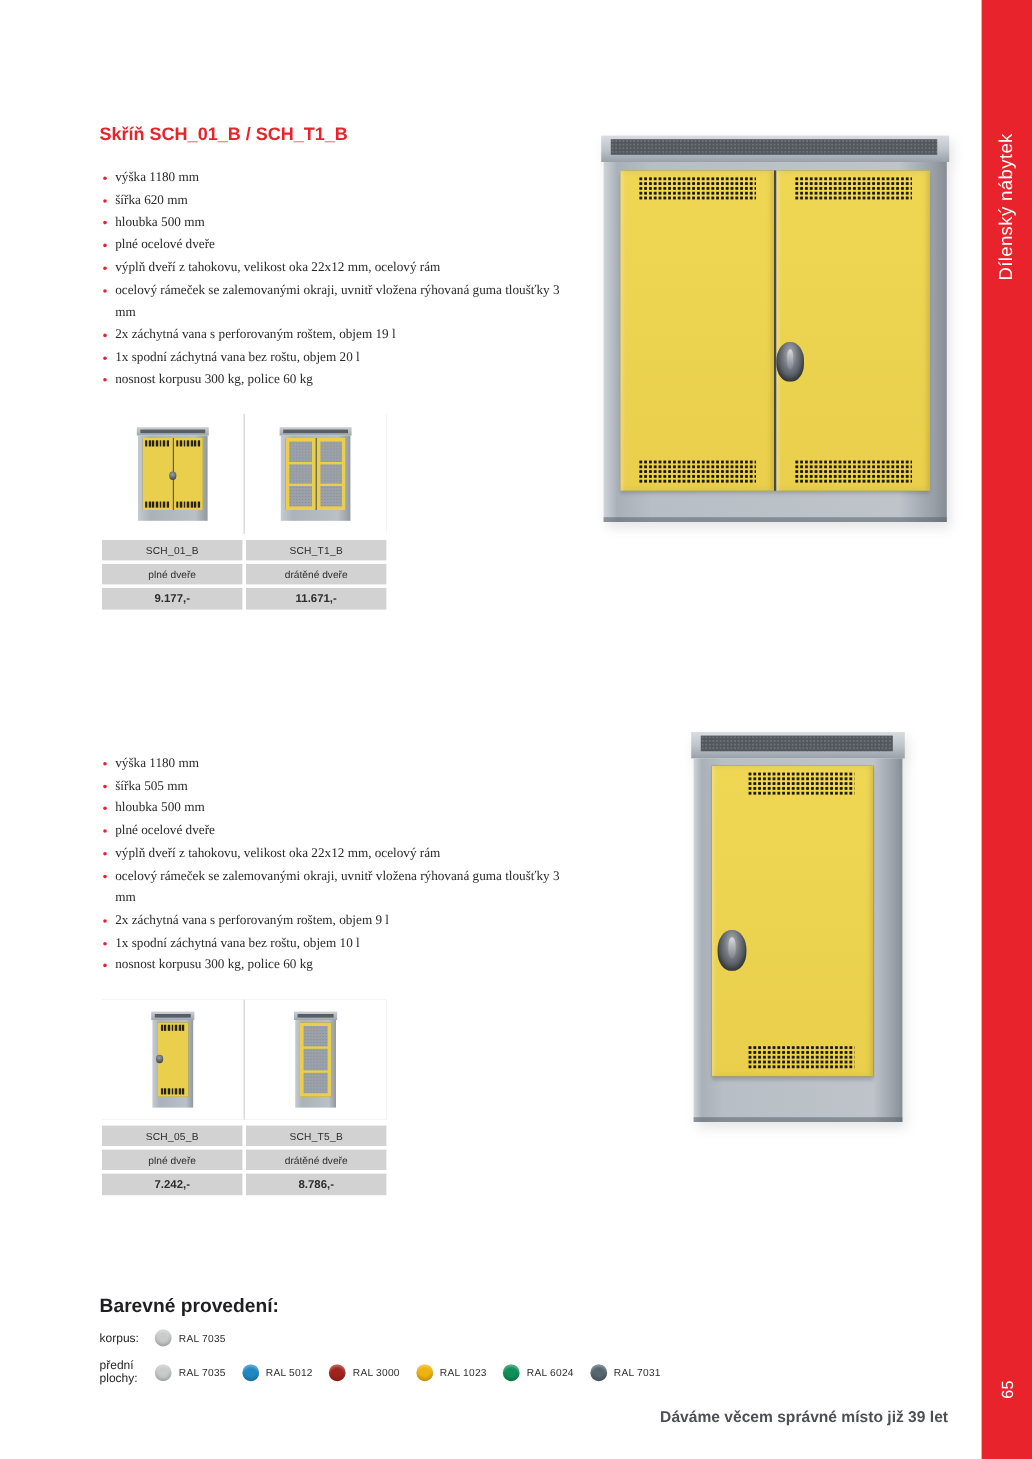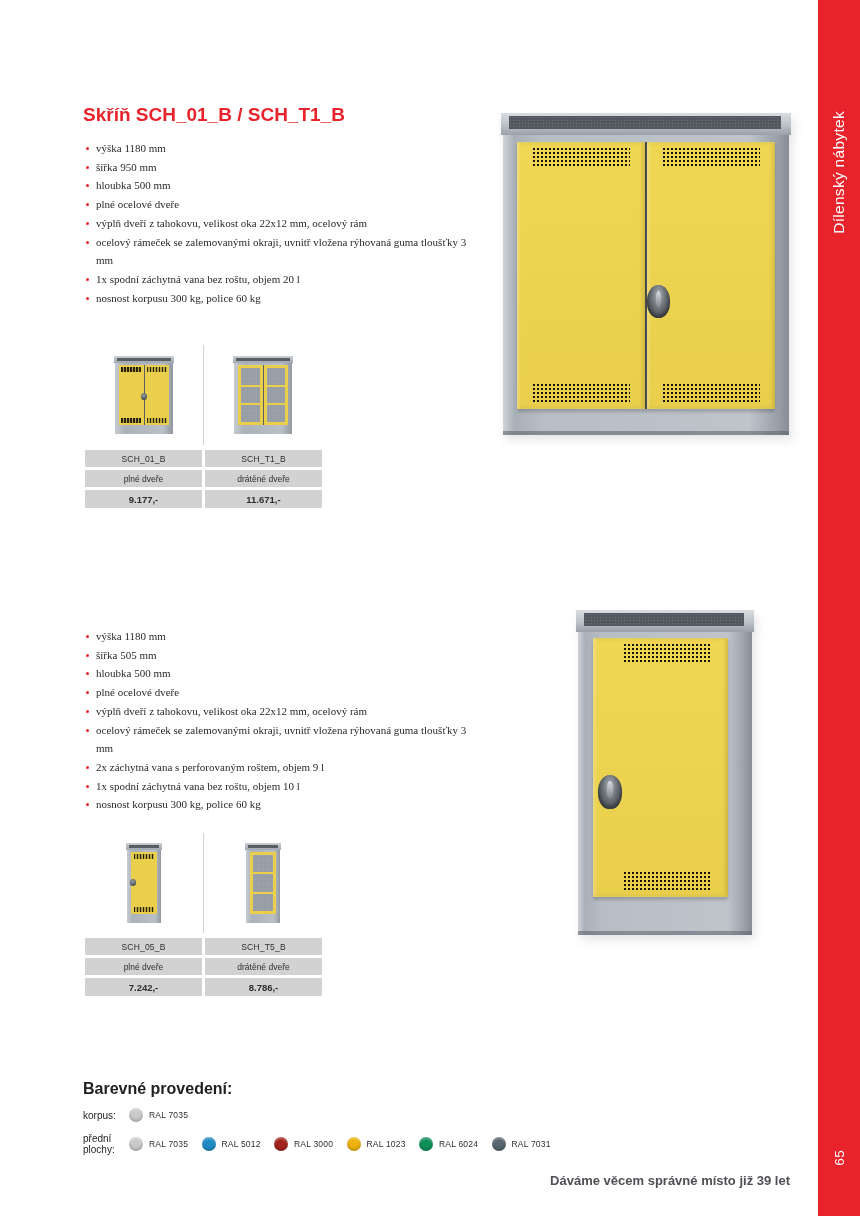--- a/index.html
+++ b/index.html
@@ -12,21 +12,21 @@
   
   .redbar { position:absolute; left:818px; top:0; width:42px; height:1216px; background:#e8232b; }
   .vwrap { position:absolute; left:0; width:100%; display:flex; align-items:center; justify-content:center; }
   .vwrap.cat  { top:92px;  height:160px; }
   .vwrap.pnum { top:1138px; height:40px; }
   .vtext { writing-mode:vertical-rl; transform:rotate(180deg); color:#fff; letter-spacing:.3px; }
   .vtext.cat-t  { font-size:15.5px; }
   .vtext.pnum-t { font-size:13.5px; }
 
   
-  .sec-title { position:absolute; left:83px; margin:0; font-size:19px; font-weight:700; color:#e8232b; }
+  .sec-title { position:absolute; left:83px; margin:0; font-size:15px; font-weight:700; color:#e8232b; }
   .sec-title.t1 { top:104px; }
   .sec-title.t2 { top:594px; }
   ul.specs { position:absolute; left:83px; width:398px; margin:0; padding:0; list-style:none;font-family:Liberation Serif, serif; }
   ul.specs.u1 { top:139px; }
   ul.specs.u2 { top:627px; }
   ul.specs li { position:relative; padding-left:13px; font-size:11px; line-height:18.7px; color:#2a2a2c; }
   ul.specs li::before { content:""; position:absolute; left:3px; top:8px; width:3px; height:3px; border-radius:50%; background:#e8232b; }
 
   
   .ptable { position:absolute; left:85px; width:237px; }
@@ -117,25 +117,26 @@
     </div>
     <div class="vwrap pnum">
       <span class="vtext pnum-t">65</span>
     </div>
   </aside>
 
   <h2 class="sec-title t1">Skříň SCH_01_B / SCH_T1_B</h2>
 
   <ul class="specs u1">
     <li>výška 1180 mm</li>
-    <li>šířka 950 mm</li>
+    <li>šířka 620 mm</li>
     <li>hloubka 500 mm</li>
     <li>plné ocelové dveře</li>
     <li>výplň dveří z tahokovu, velikost oka 22x12 mm, ocelový rám</li>
     <li>ocelový rámeček se zalemovanými okraji, uvnitř vložena rýhovaná guma tloušťky 3 mm</li>
+    <li>2x záchytná vana s perforovaným roštem, objem 19 l</li>
     <li>1x spodní záchytná vana bez roštu, objem 20 l</li>
     <li>nosnost korpusu 300 kg, police 60 kg</li>
   </ul>
 
   <div class="bigcab cab1">
     <div class="cap">
         <i class="capmesh"></i>
       </div>
     <div class="cbody">
       <div class="doors">

